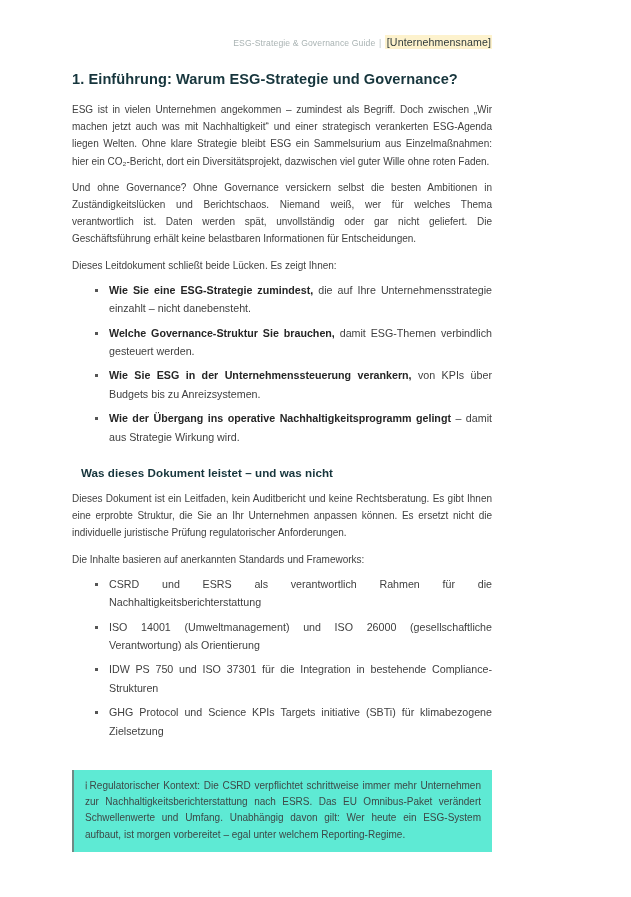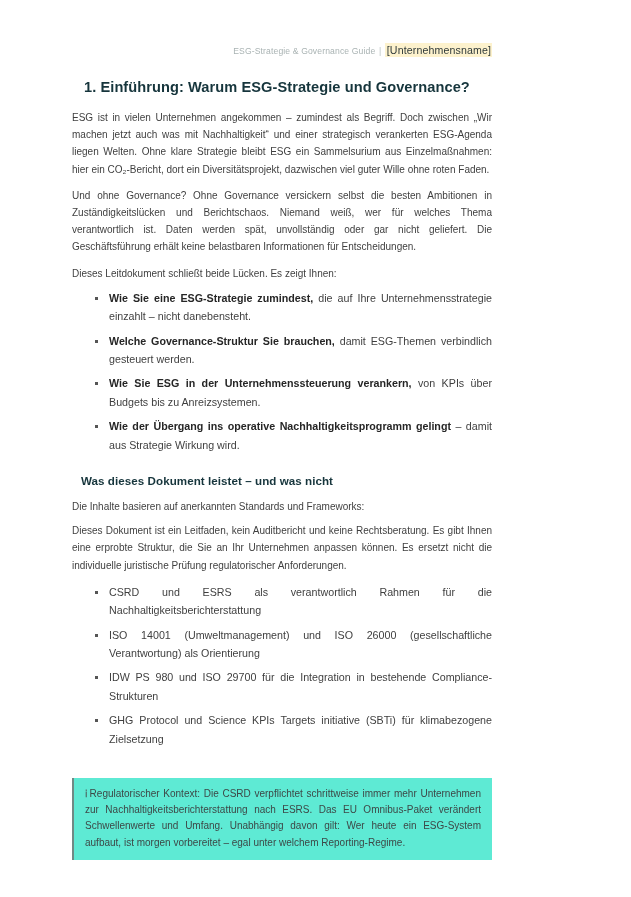--- a/index.html
+++ b/index.html
@@ -13,21 +13,21 @@
     font-family: "Liberation Sans", sans-serif;
     color: #3f3f3f;
     -webkit-font-smoothing: antialiased;
   }
 
   .page {
     position: relative;
     width: 564px;
     height: 897px;
     box-sizing: border-box;
-    padding: 8px 72px;
+    padding: 0 72px;
     background: #ffffff;
   }
 
   
   .doc-header {
     padding-top: 36px;
     text-align: right;
     font-size: 8.6px;
     letter-spacing: 0.015em;
     color: #a9b3b3;
@@ -39,21 +39,21 @@
   }
   .doc-header .hdr-placeholder {
     background: #fdf2cd;
     color: #2f3a3a;
     font-size: 10.6px;
     padding: 1px 1px 1px 2px;
   }
 
   
   h1.section-title {
-    margin: 23px 0 14px 12px;
+    margin: 23px 0 14px 0;
     font-size: 14.6px;
     font-weight: bold;
     color: #16353c;
     letter-spacing: 0.005em;
   }
   h2.sub-title {
     margin: 20px 0 11px 9px;
     font-size: 11.6px;
     font-weight: bold;
     color: #16353c;
@@ -170,28 +170,28 @@
     <li>
       <b>Wie Sie ESG in der Unternehmenssteuerung verankern,</b><span> von KPIs über Budgets bis zu Anreizsystemen.</span>
     </li>
     <li>
       <b>Wie der Übergang ins operative Nachhaltigkeitsprogramm gelingt</b><span> – damit aus Strategie Wirkung wird.</span>
     </li>
   </ul>
 
   <h2 class="sub-title">Was dieses Dokument leistet – und was nicht</h2>
 
+  <p class="body">Dieses Dokument ist ein Leitfaden, kein Auditbericht und keine Rechtsberatung. Es gibt Ihnen eine erprobte Struktur, die Sie an Ihr Unternehmen anpassen können. Es ersetzt nicht die individuelle juristische Prüfung regulatorischer Anforderungen.</p>
+
   <p class="body tight">Die Inhalte basieren auf anerkannten Standards und Frameworks:</p>
-
-  <p class="body">Dieses Dokument ist ein Leitfaden, kein Auditbericht und keine Rechtsberatung. Es gibt Ihnen eine erprobte Struktur, die Sie an Ihr Unternehmen anpassen können. Es ersetzt nicht die individuelle juristische Prüfung regulatorischer Anforderungen.</p>
 
   <ul class="bullets plain">
     <li>CSRD und ESRS als verantwortlich Rahmen für die Nachhaltigkeitsberichterstattung</li>
     <li>ISO 14001 (Umweltmanagement) und ISO 26000 (gesellschaftliche Verantwortung) als Orientierung</li>
-    <li>IDW PS 980 und ISO 29700 für die Integration in bestehende Compliance-Strukturen</li>
+    <li>IDW PS 750 und ISO 37301 für die Integration in bestehende Compliance-Strukturen</li>
     <li>GHG Protocol und Science KPIs Targets initiative (SBTi) für klimabezogene Zielsetzung</li>
   </ul>
 
   <div class="callout">
     <span class="info-icon">ℹ</span><span>Regulatorischer Kontext: Die CSRD verpflichtet schrittweise immer mehr Unternehmen zur Nachhaltigkeitsberichterstattung nach ESRS. Das EU Omnibus-Paket verändert Schwellenwerte und Umfang. Unabhängig davon gilt: Wer heute ein ESG-System aufbaut, ist morgen vorbereitet – egal unter welchem Reporting-Regime.</span>
   </div>
 
 
 </div>
 

